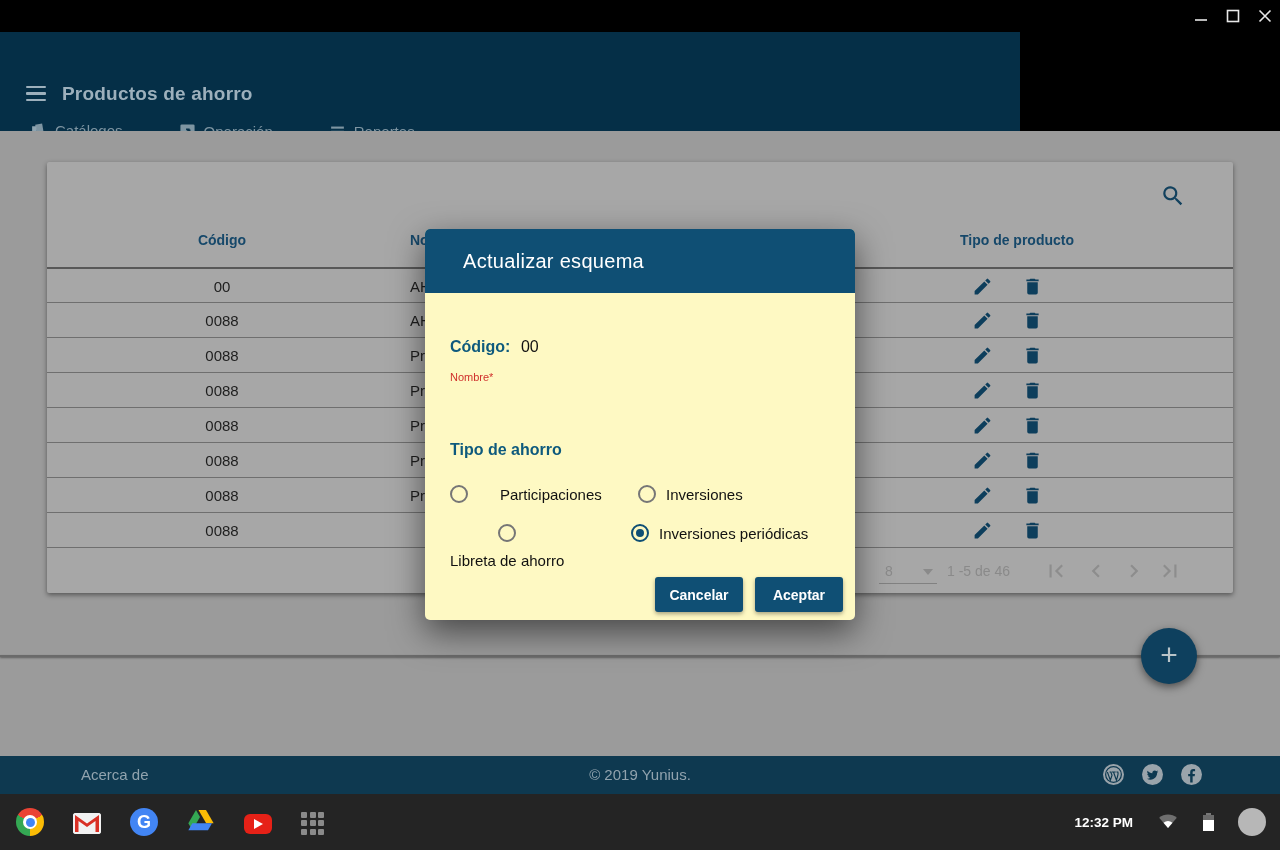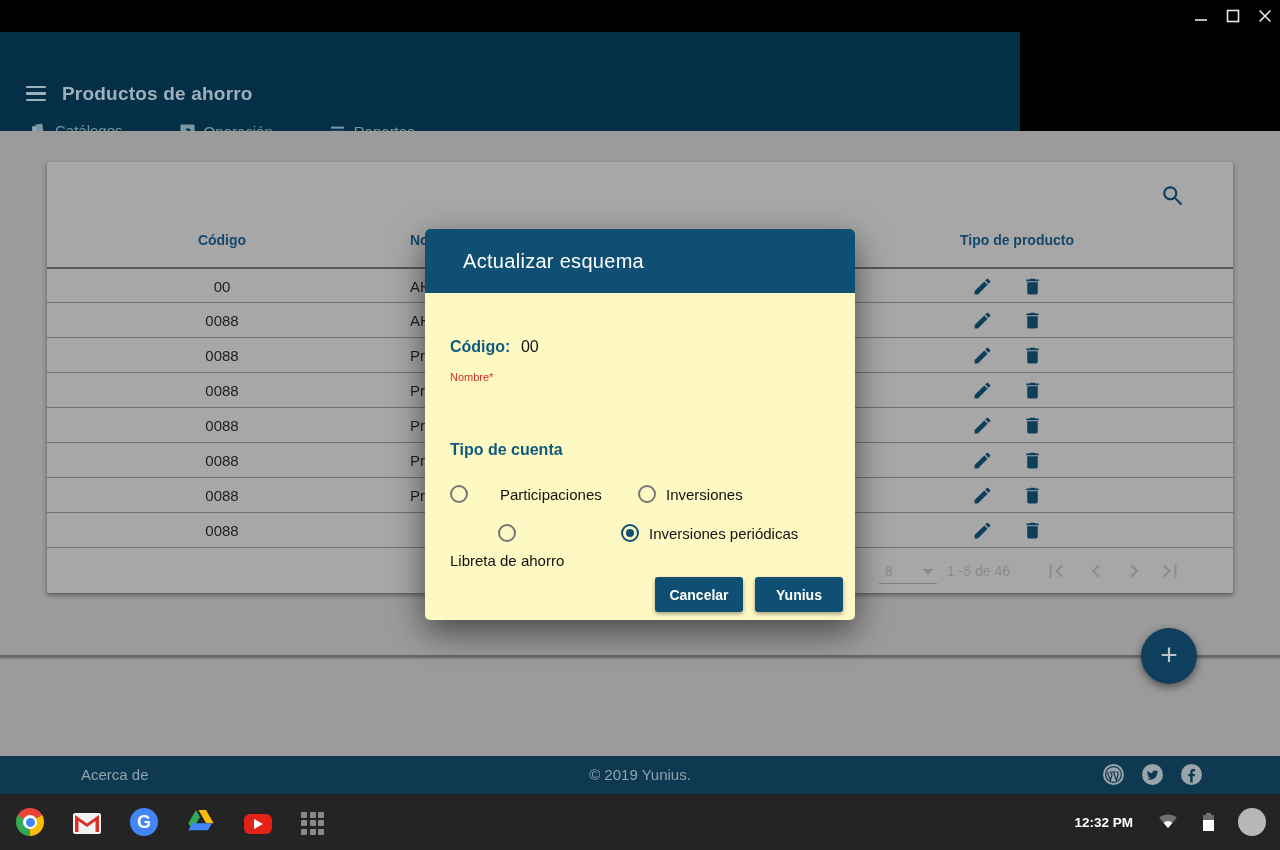--- a/index.html
+++ b/index.html
@@ -89,21 +89,21 @@
   .modal-title { color:#fff; font-size:20px; letter-spacing:.3px; }
   .modal-body { position:relative; height:240px; }
   .codigo-line { position:absolute; left:25px; top:45px; font-size:16px; }
   .codigo-label { color:#0e5a7d; font-weight:bold; }
   .codigo-value { color:#111; margin-left:6px; }
   .field-label { position:absolute; left:25px; top:78px; font-size:11px; color:#d0312d; }
   .field-input { position:absolute; left:25px; top:92px; width:380px; border:none; outline:none; background:transparent; font-family:"Liberation Sans", sans-serif; font-size:15px; color:#111; padding:4px 0 6px 0; border-bottom:2px solid #d0312d; }
   .section-label { position:absolute; left:25px; top:148px; font-size:16px; font-weight:bold; color:#0e5a7d; }
   .radio-item { position:absolute; display:flex; align-items:center; gap:10px; cursor:pointer; }
   .r0 { left:25px; top:192px;gap:32px; } .r1 { left:213px; top:192px; }
-  .r2 { left:25px; top:231px;flex-direction:column; } .r3 { left:196px; top:231px; }
+  .r2 { left:25px; top:231px;flex-direction:column; } .r3 { left:206px; top:231px; }
   .radio-circle { width:18px; height:18px; border-radius:50%; border:2px solid #767676; position:relative; flex:0 0 auto; }
   .radio-item.selected .radio-circle { border-color:#0f4f74; }
   .radio-item.selected .radio-circle::after { content:""; position:absolute; left:3px; top:3px; width:8px; height:8px; border-radius:50%; background:#0f4f74; }
   .radio-label { font-size:15px; color:#111; }
   .modal-actions { position:absolute; right:12px; top:284px; display:flex; gap:12px; }
   .btn { height:35px; padding:0 6px; min-width:88px; background:#0f4f74; color:#fff; font-family:"Liberation Sans", sans-serif; font-size:14px; font-weight:bold; border:none; border-radius:3px; box-shadow:0 2px 4px rgba(0,0,0,.35); cursor:pointer; }
 </style>
 </head>
 <body>
 
@@ -294,42 +294,42 @@
   <div class="modal">
     <div class="modal-header">
       <span class="modal-title">Actualizar esquema</span>
     </div>
     <div class="modal-body">
       <div class="codigo-line">
         <span class="codigo-label">Código:</span>
         <span class="codigo-value">00</span>
       </div>
       <div class="field-label">Nombre*</div>
-      <div class="section-label">Tipo de cuenta</div>
+      <div class="section-label">Tipo de ahorro</div>
 
       <div class="radio-item r0">
         <span class="radio-circle"></span>
         <span class="radio-label">Participaciones</span>
       </div>
       <div class="radio-item r1">
         <span class="radio-circle"></span>
         <span class="radio-label">Inversiones</span>
       </div>
       <div class="radio-item r2">
         <span class="radio-circle"></span>
         <span class="radio-label">Libreta de ahorro</span>
       </div>
       <div class="radio-item r3 selected">
         <span class="radio-circle"></span>
         <span class="radio-label">Inversiones periódicas</span>
       </div>
 
       <div class="modal-actions">
         <button class="btn">Cancelar</button>
-        <button class="btn">Yunius</button>
+        <button class="btn">Aceptar</button>
       </div>
     </div>
   </div>
 
   <div class="footer">
     <span class="foot-about">Acerca de</span>
     <span class="foot-copy">© 2019 Yunius.</span>
     <div class="foot-social">
       <span class="soc">
         <svg width="21" height="21" viewBox="0 0 24 24">

